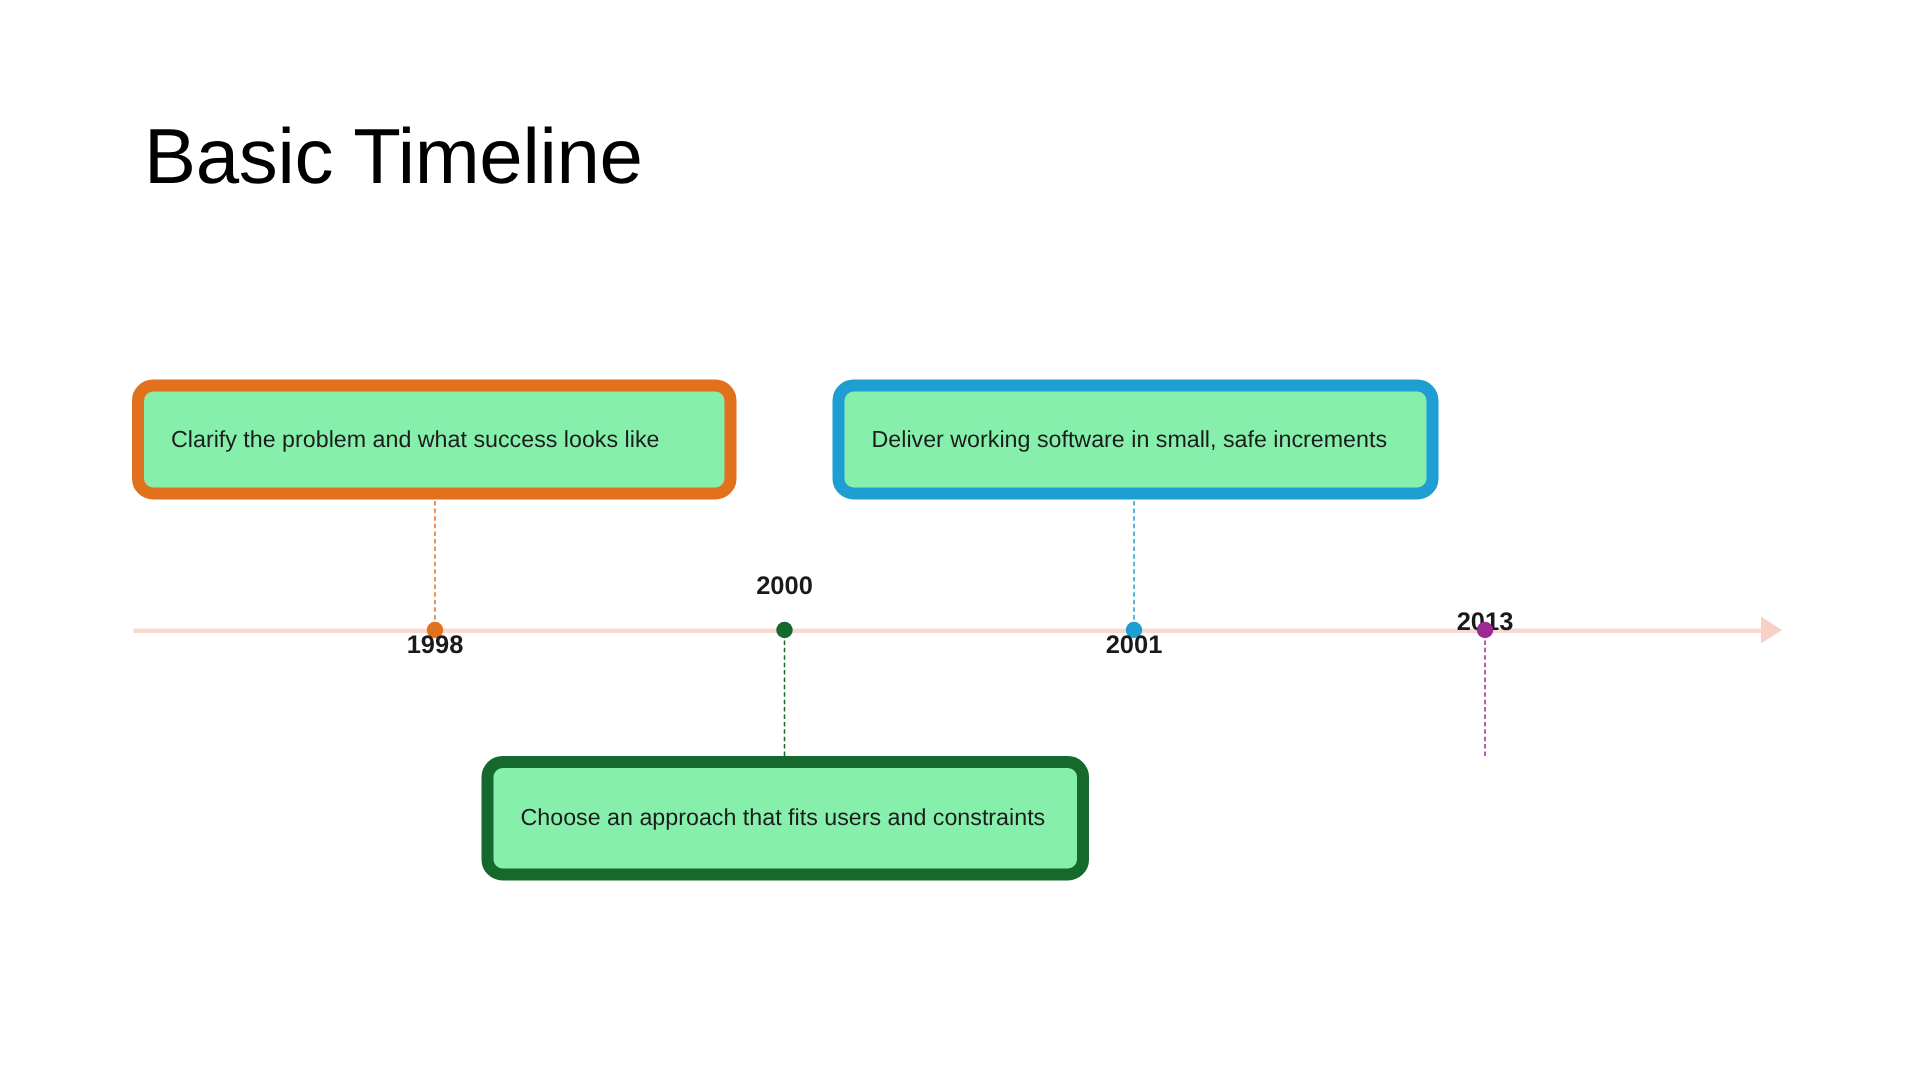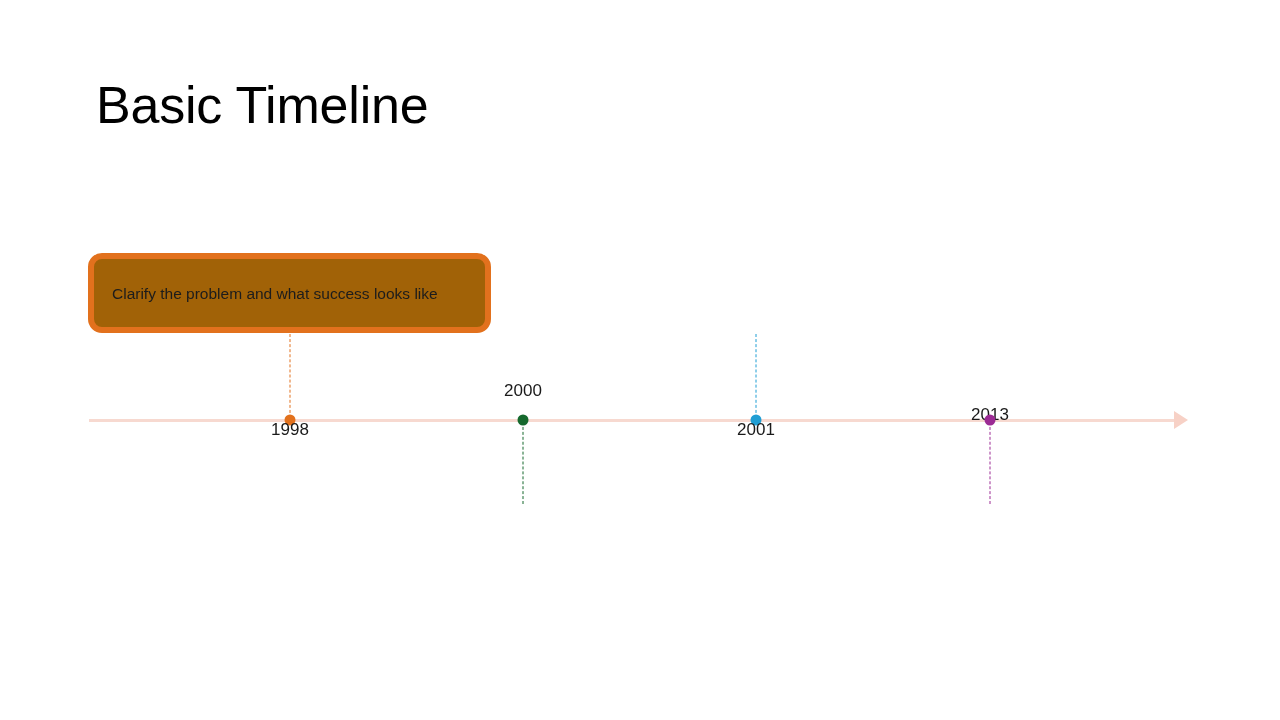--- a/index.html
+++ b/index.html
@@ -67,35 +67,35 @@
     width: 0;
     border-left-width: 1.6px;
     border-left-style: dashed;
     transform: translateX(-50%);
   }
 
   
   .year {
     position: absolute;
     font-size: 17px;
-    font-weight: normal;
+    font-weight: bold;
     color: #1a1a1a;
     transform: translateX(-50%);
     white-space: nowrap;
   }
   .year.above { top: 381px; }
   .year.below { top: 420px; }
 
   
   .card {
     position: absolute;
     box-sizing: border-box;
-    border: 6px solid #c2410c;
+    border: 8px solid #c2410c;
     border-radius: 14px;
-    background: #a16207;
+    background: #86efac;
     display: flex;
     align-items: center;
     padding: 4px 18px;
   }
   .card-text {
     font-size: 15.5px;
     line-height: 21px;
     color: #1c1c1c;
     font-weight: 400;
   }
@@ -113,21 +113,27 @@
   <div class="card" id="card-1" style="left: 88px; top: 253px; width: 403px; height: 80px; border-color: rgb(226, 113, 29);">
     <span class="card-text">Clarify the problem and what success looks like</span>
   </div>
   <div class="connector" id="conn-1" style="left: 290px; top: 334px; height: 84px; border-left-color: rgb(226, 113, 29);"></div>
   <div class="dot" id="dot-1" style="left: 290px; background: rgb(226, 113, 29);"></div>
   <div class="year below" id="year-1" style="left:290px;">1998</div>
 
   <div class="year above" id="year-2" style="left:523px;">2000</div>
   <div class="dot" id="dot-2" style="left: 523px; background: rgb(21, 105, 45);"></div>
   <div class="connector" id="conn-2" style="left: 523px; top: 422px; height: 82px; border-left-color: rgb(21, 105, 45);"></div>
+  <div class="card" id="card-2" style="left: 321px; top: 504px; width: 405px; height: 83px; border-color: rgb(21, 105, 45);">
+    <span class="card-text">Choose an approach that fits users and constraints</span>
+  </div>
 
+  <div class="card" id="card-3" style="left: 555px; top: 253px; width: 404px; height: 80px; border-color: rgb(31, 158, 212);">
+    <span class="card-text">Deliver working software in small, safe increments</span>
+  </div>
   <div class="connector" id="conn-3" style="left: 756px; top: 334px; height: 84px; border-left-color: rgb(31, 158, 212);"></div>
   <div class="dot" id="dot-3" style="left: 756px; background: rgb(31, 158, 212);"></div>
   <div class="year below" id="year-3" style="left:756px;">2001</div>
 
   <div class="year above" id="year-4" style="left:990px;margin-top:24px;">2013</div>
   <div class="dot" id="dot-4" style="left: 990px; background: rgb(156, 42, 148);"></div>
   <div class="connector" id="conn-4" style="left: 990px; top: 422px; height: 82px; border-left-color: rgb(156, 42, 148);"></div>
 
 </div>
 

